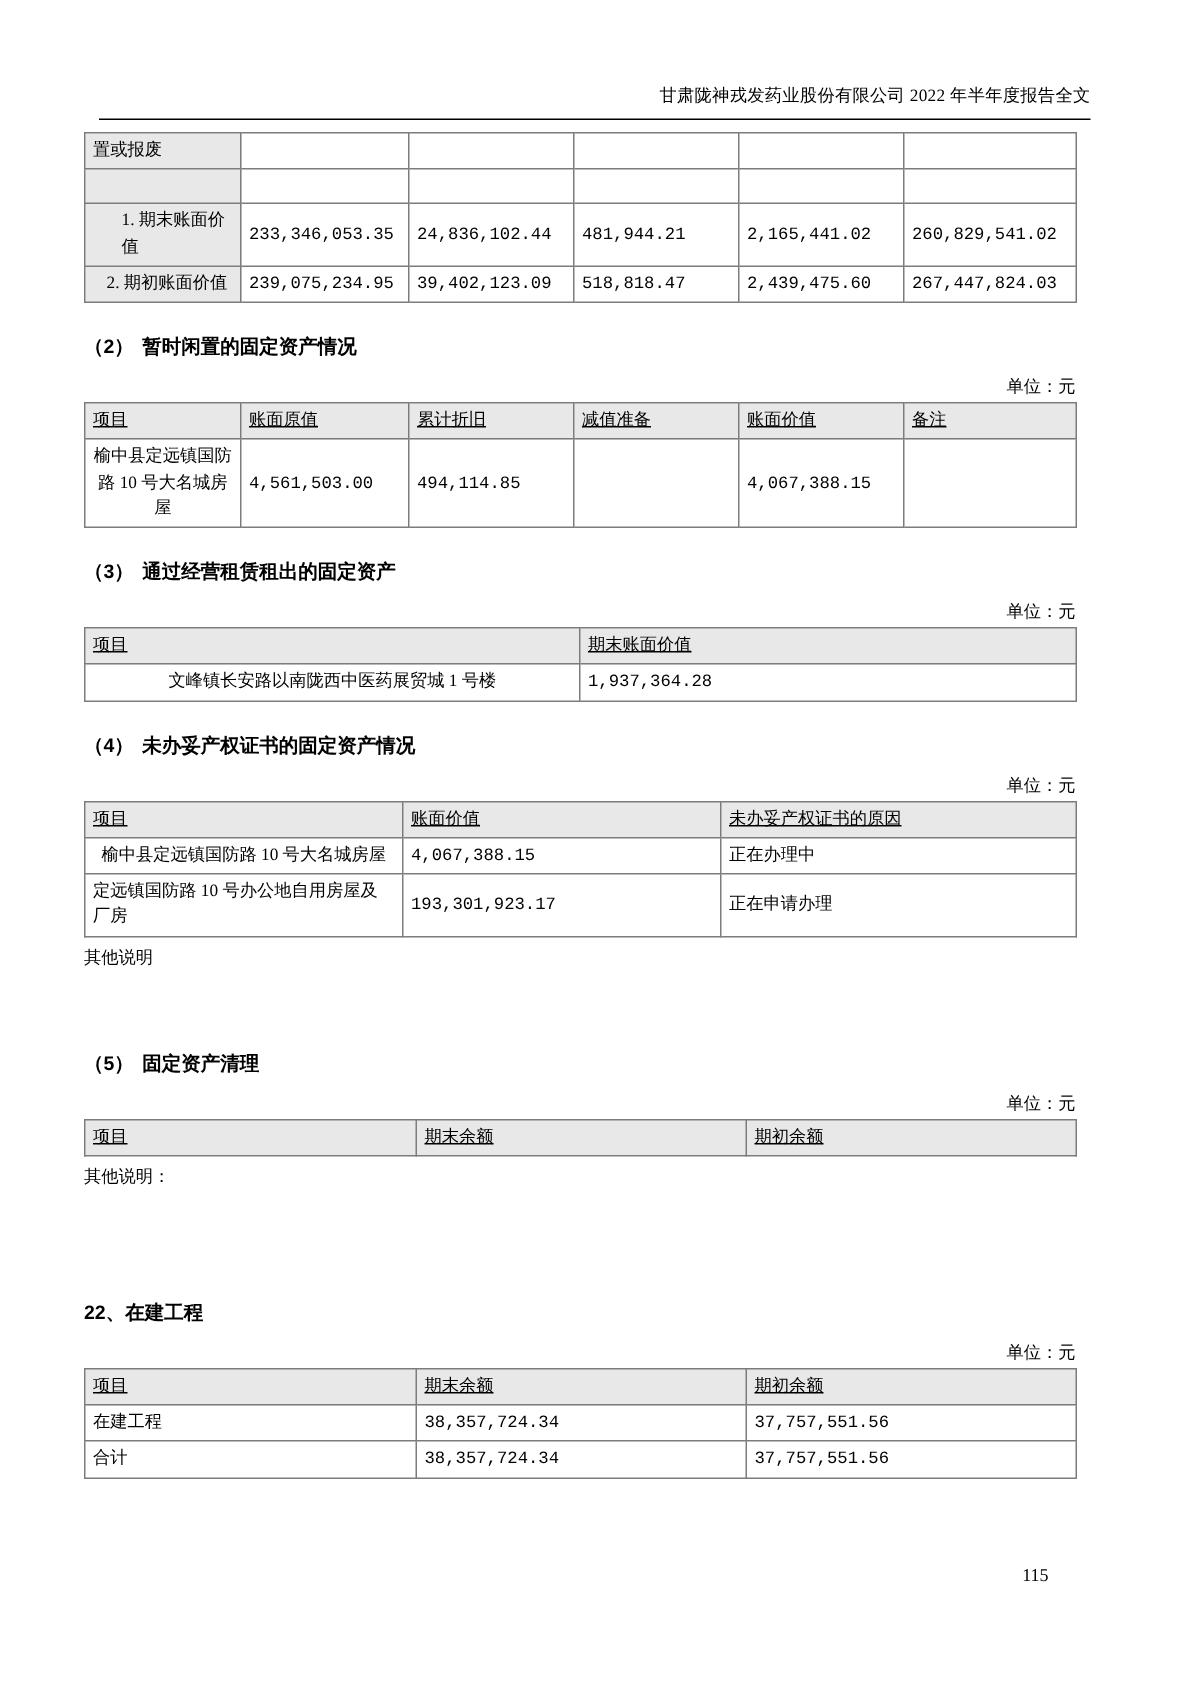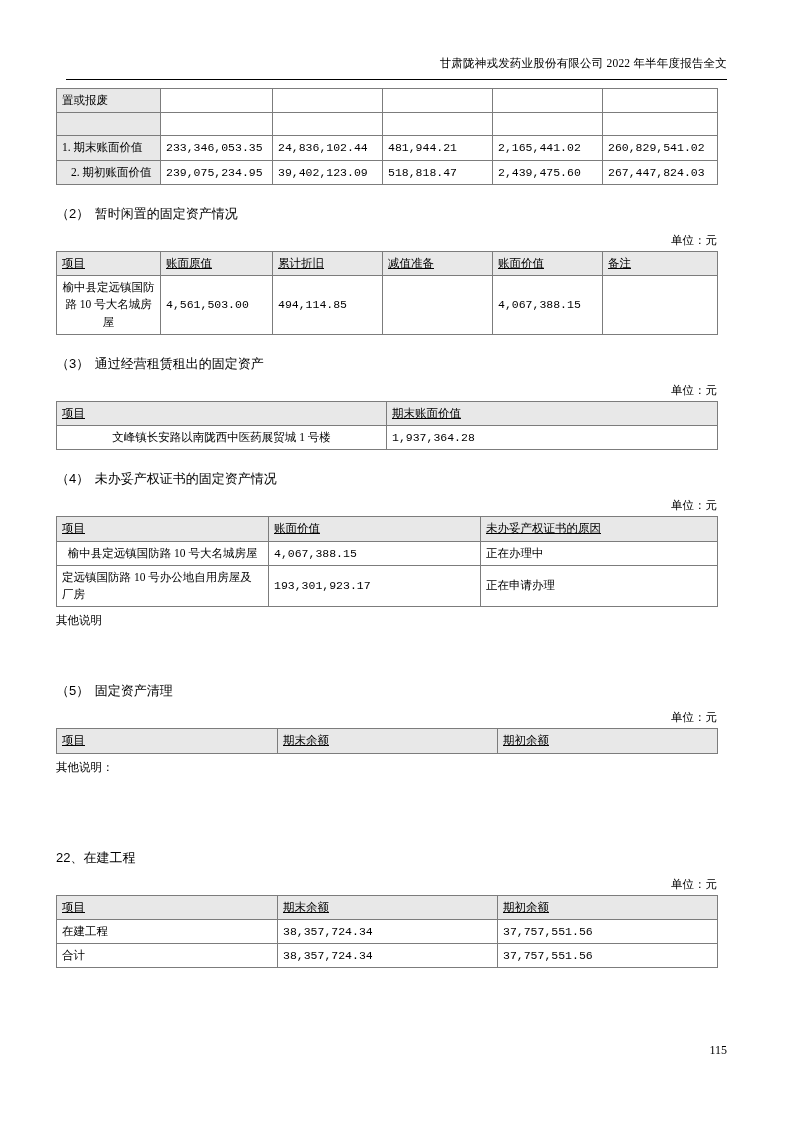--- a/index.html
+++ b/index.html
@@ -65,21 +65,21 @@
     text-decoration: underline;
   }
   .num {
     font-family: Liberation Mono, monospace;
   }
   .ctr { text-align: center; }
   .lft { text-align: left; }
   .rowlbl { background: #e8e8e8; }
   .sec-title {
     font-size: 13px;
-    font-weight: normal;
+    font-weight: bold;
     margin: 20px 0 10px 0;
     font-family: "Liberation Sans", sans-serif;
   }
   .sec-title .idx { margin-right: 2px; }
   .unit {
     text-align: right;
     font-size: 11.5px;
     margin: 6px 0 3px 0;
   }
   .note {
@@ -87,21 +87,21 @@
     margin: 6px 0 0 0;
   }
   .spacer-lg { height: 34px; }
   .spacer-md { height: 20px; }
   .pagenum {
     position: absolute;
     left: 0;
     right: 0;
     bottom: 64px;
     text-align: right;
-    padding-right: 66px;
+    padding-right: 94px;
     font-size: 12px;
   }
   .empty-row td { height: 16px; }
 </style>
 </head>
 <body>
 
 <div class="page">
 
   <div class="header">
@@ -131,21 +131,21 @@
         </tr>
         <tr class="empty-row">
           <td class="rowlbl lft"></td>
           <td class="num"></td>
           <td class="num"></td>
           <td class="num"></td>
           <td class="num"></td>
           <td class="num"></td>
         </tr>
         <tr>
-          <td class="rowlbl lft" style="padding-left:5px">1. 期末账面价值</td>
+          <td class="rowlbl lft" style="padding-left:24px">1. 期末账面价值</td>
           <td class="num">233,346,053.35</td>
           <td class="num">24,836,102.44</td>
           <td class="num">481,944.21</td>
           <td class="num">2,165,441.02</td>
           <td class="num">260,829,541.02</td>
         </tr>
         <tr>
           <td class="rowlbl lft" style="padding-left:14px">2. 期初账面价值</td>
           <td class="num">239,075,234.95</td>
           <td class="num">39,402,123.09</td>

